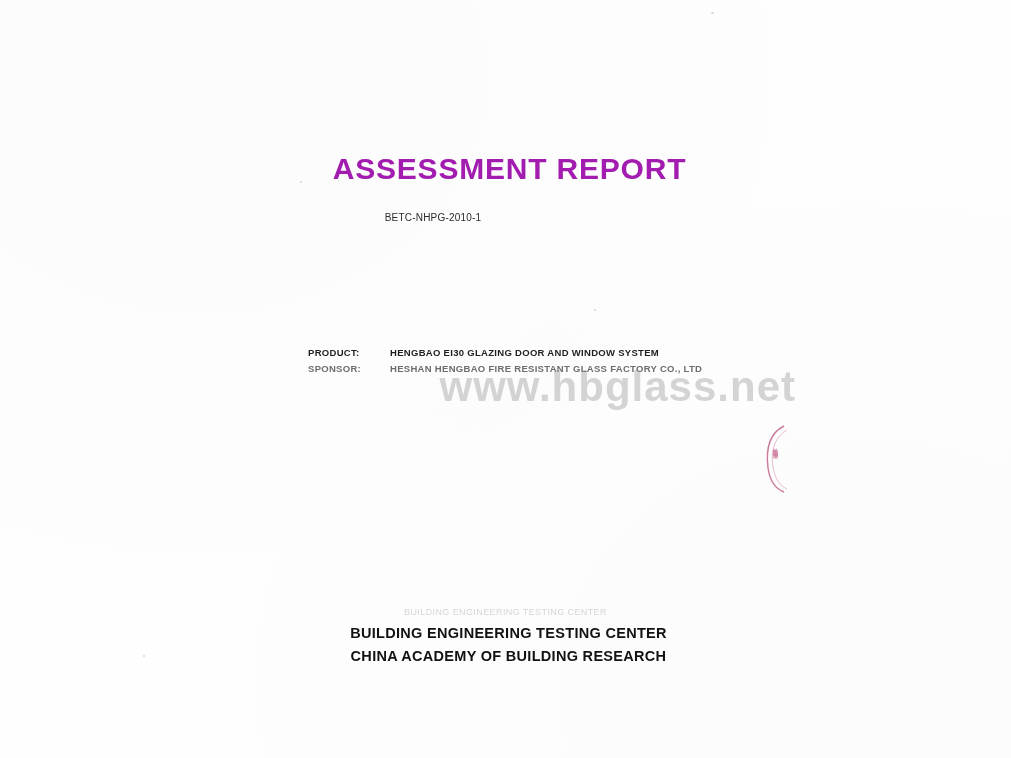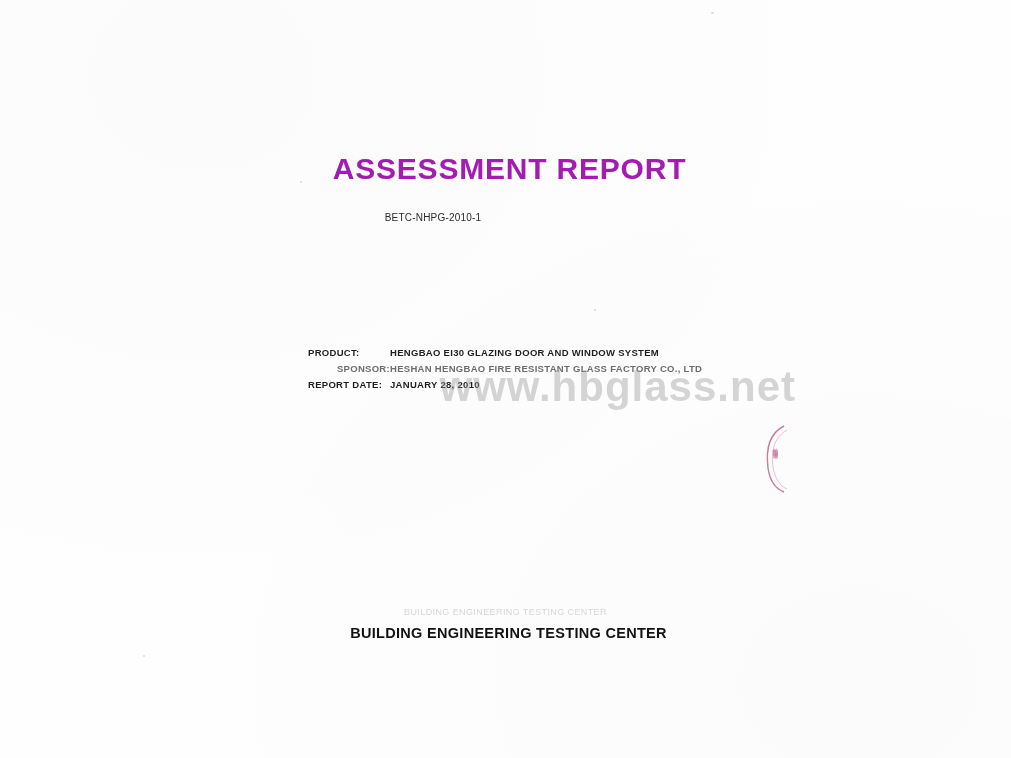--- a/index.html
+++ b/index.html
@@ -70,21 +70,20 @@
     display: flex;
     align-items: baseline;
     margin-bottom: 5px;
     font-size: 9.5px;
     font-weight: bold;
     letter-spacing: 0.3px;
     color: #1e1e1e;
   }
   .meta-row.faded {
     color: #6d6d6d;
-    text-align: right;
   }
   .meta-label {
     width: 82px;
     flex: 0 0 82px;
     white-space: nowrap;
   }
   .meta-value {
     white-space: nowrap;
   }
 
@@ -181,35 +180,32 @@
 
   <div class="meta">
     <div class="meta-row">
       <span class="meta-label">PRODUCT:</span>
       <span class="meta-value">HENGBAO EI30 GLAZING DOOR AND WINDOW SYSTEM</span>
     </div>
     <div class="meta-row faded">
       <span class="meta-label">SPONSOR:</span>
       <span class="meta-value">HESHAN HENGBAO FIRE RESISTANT GLASS FACTORY CO., LTD</span>
     </div>
-    <div class="meta-row">
-      <span class="meta-label">REPORT DATE:</span>
-      <span class="meta-value">JANUARY 28, 2010</span>
-    </div>
   </div>
 
   <div class="watermark">www.hbglass.net</div>
 
   <div class="stamp">
     <svg width="30" height="70" viewBox="0 0 30 70" xmlns="http://www.w3.org/2000/svg">
       <path d="M22 2 C6 10, 4 28, 6 44 C8 58, 14 65, 22 68" fill="none" stroke="#c2628b" stroke-width="1.4" opacity="0.85"></path>
       <path d="M25 6 C11 14, 9 29, 11 43 C13 55, 18 62, 25 65" fill="none" stroke="#c2628b" stroke-width="0.8" opacity="0.5"></path>
     </svg>
   </div>
   <div class="stamp-text">检验报告专用</div>
 
   <div class="ghost-line">BUILDING ENGINEERING TESTING CENTER</div>
 
   <div class="footer">
     <div class="footer-line">BUILDING ENGINEERING TESTING CENTER</div>
+    <div class="footer-line">CHINA ACADEMY OF BUILDING RESEARCH</div>
   </div>
 
 </div>
 
 </body></html>

